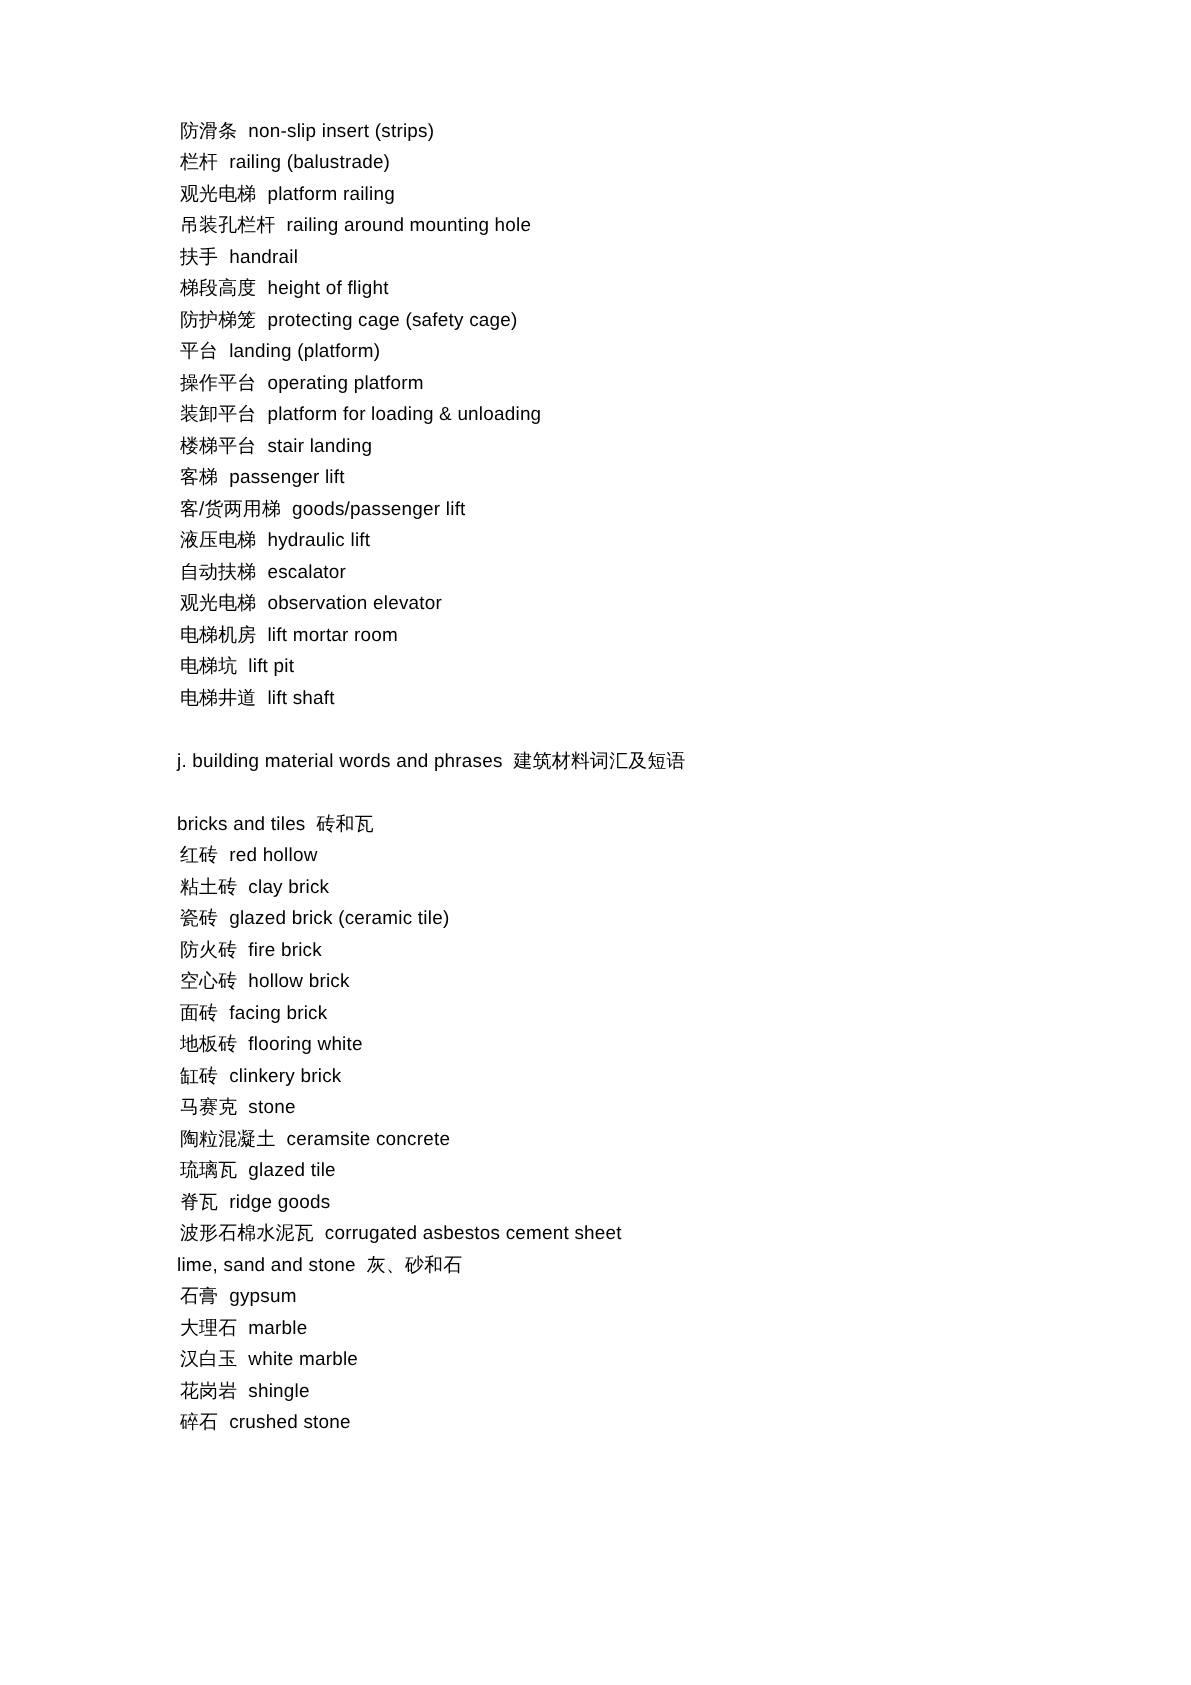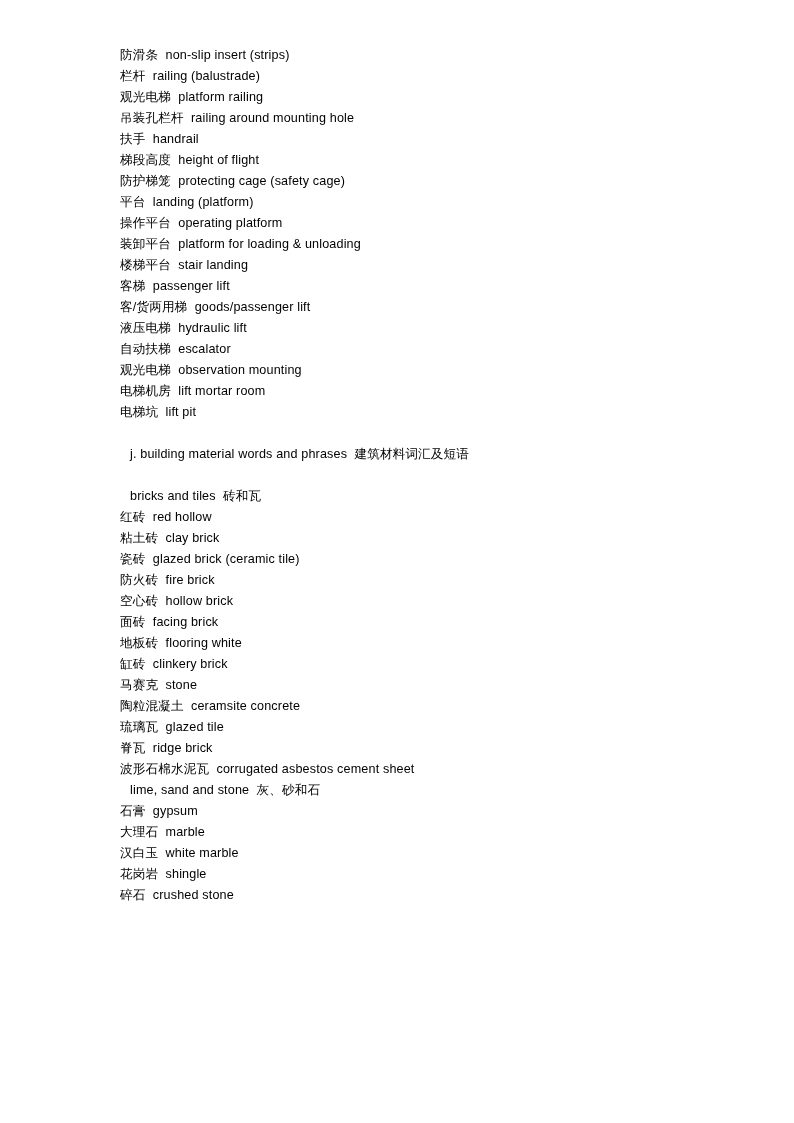--- a/index.html
+++ b/index.html
@@ -12,36 +12,36 @@
     height: 1123px;
     font-family: "Liberation Sans", "DejaVu Sans", sans-serif;
     color: #000000;
     overflow: hidden;
   }
   .page {
     position: relative;
     width: 794px;
     height: 1123px;
     box-sizing: border-box;
-    padding-top: 45px;
+    padding-top: 77px;
     padding-left: 118px;
     padding-right: 60px;
   }
   .doc-body {
     font-size: 12.6px;
     line-height: 21px;
   }
   .line {
     white-space: pre;
     font-size: 12.6px;
     line-height: 21px;
     letter-spacing: 0.15px;
   }
   .level-0 {
-    margin-left: 12px;
+    margin-left: 0px;
   }
   .level-1 {
     margin-left: 2px;
   }
   .blank-line {
     height: 21px;
     line-height: 21px;
     white-space: pre;
   }
 </style>
@@ -58,39 +58,40 @@
       <div class="line level-1">梯段高度  height of flight</div>
       <div class="line level-1">防护梯笼  protecting cage (safety cage)</div>
       <div class="line level-1">平台  landing (platform)</div>
       <div class="line level-1">操作平台  operating platform</div>
       <div class="line level-1">装卸平台  platform for loading &amp; unloading</div>
       <div class="line level-1">楼梯平台  stair landing</div>
       <div class="line level-1">客梯  passenger lift</div>
       <div class="line level-1">客/货两用梯  goods/passenger lift</div>
       <div class="line level-1">液压电梯  hydraulic lift</div>
       <div class="line level-1">自动扶梯  escalator</div>
-      <div class="line level-1">观光电梯  observation mounting</div>
+      <div class="line level-1">观光电梯  observation elevator</div>
       <div class="line level-1">电梯机房  lift mortar room</div>
       <div class="line level-1">电梯坑  lift pit</div>
+      <div class="line level-1">电梯井道  lift shaft</div>
       <div class="blank-line">&nbsp;</div>
       <div class="line level-0">j. building material words and phrases  建筑材料词汇及短语</div>
       <div class="blank-line">&nbsp;</div>
       <div class="line level-0">bricks and tiles  砖和瓦</div>
       <div class="line level-1">红砖  red hollow</div>
       <div class="line level-1">粘土砖  clay brick</div>
       <div class="line level-1">瓷砖  glazed brick (ceramic tile)</div>
       <div class="line level-1">防火砖  fire brick</div>
       <div class="line level-1">空心砖  hollow brick</div>
       <div class="line level-1">面砖  facing brick</div>
       <div class="line level-1">地板砖  flooring white</div>
       <div class="line level-1">缸砖  clinkery brick</div>
       <div class="line level-1">马赛克  stone</div>
       <div class="line level-1">陶粒混凝土  ceramsite concrete</div>
       <div class="line level-1">琉璃瓦  glazed tile</div>
-      <div class="line level-1">脊瓦  ridge brick</div>
+      <div class="line level-1">脊瓦  ridge goods</div>
       <div class="line level-1">波形石棉水泥瓦  corrugated asbestos cement sheet</div>
       <div class="line level-0">lime, sand and stone  灰、砂和石</div>
       <div class="line level-1">石膏  gypsum</div>
       <div class="line level-1">大理石  marble</div>
       <div class="line level-1">汉白玉  white marble</div>
       <div class="line level-1">花岗岩  shingle</div>
       <div class="line level-1">碎石  crushed stone</div>
     </div>
 </div>
 

